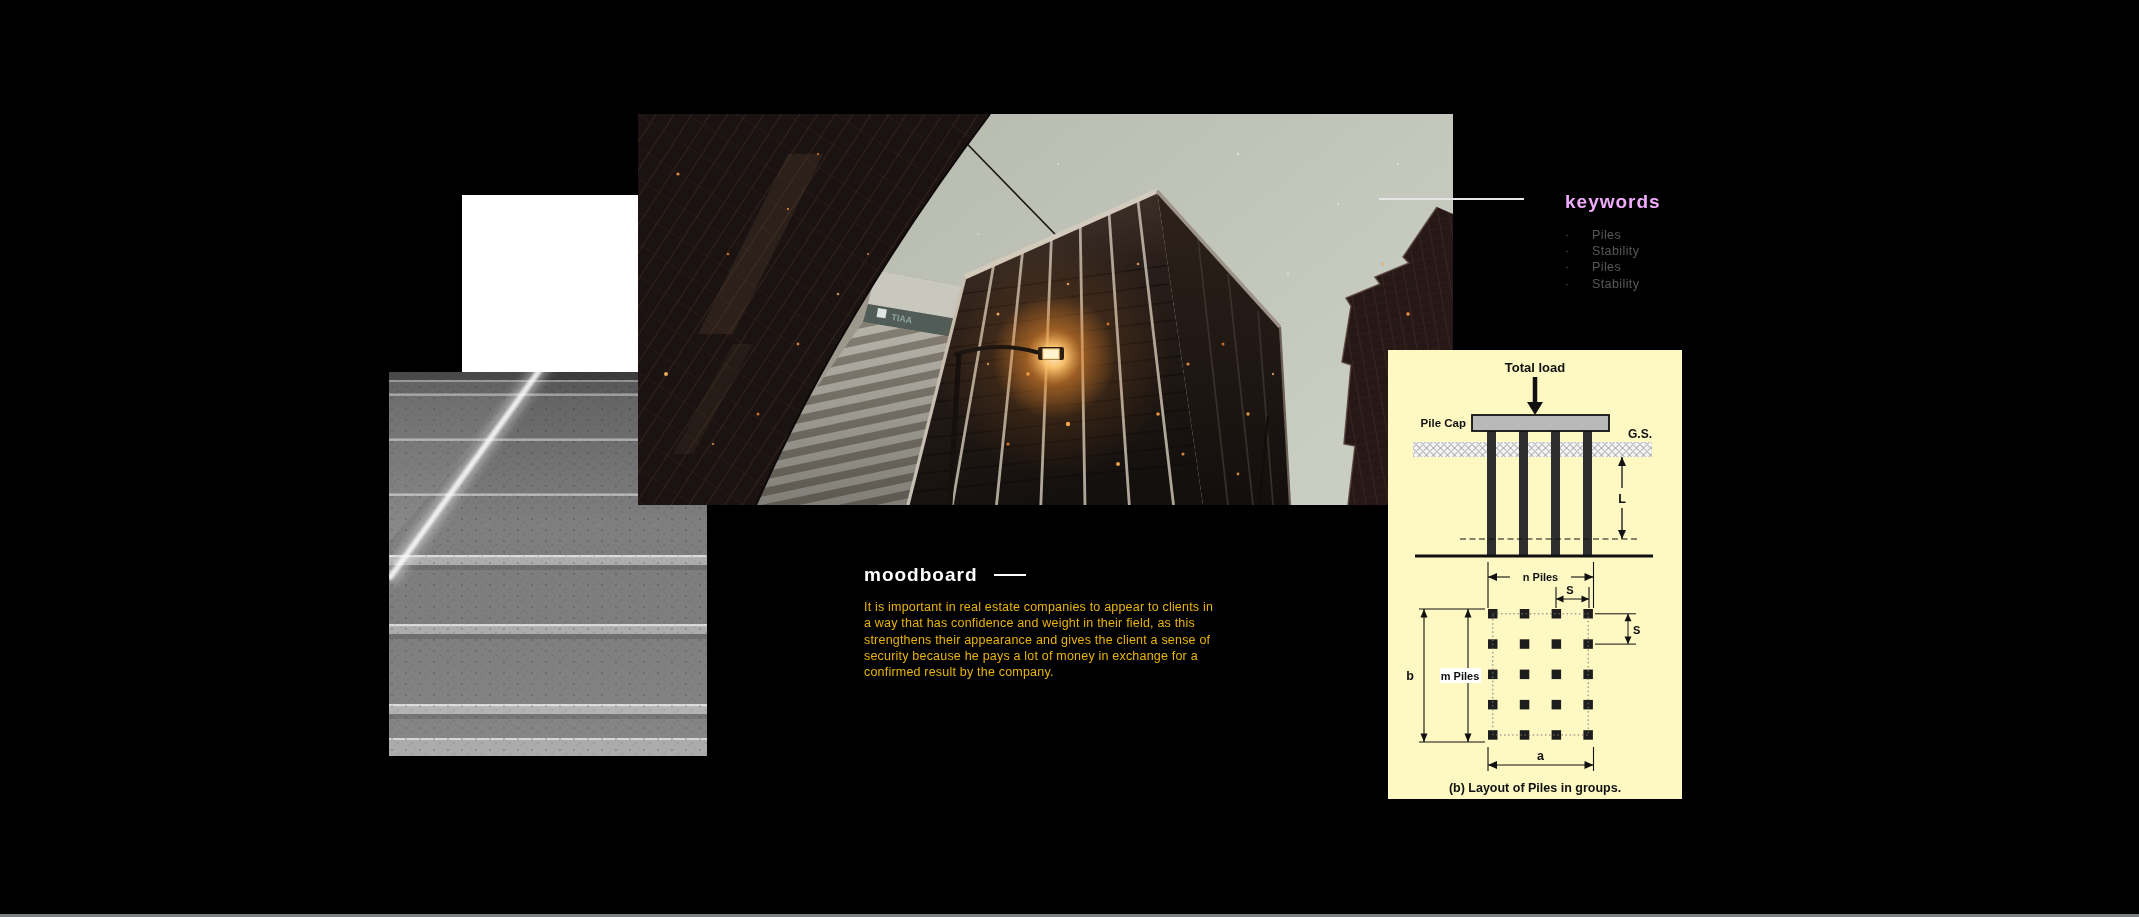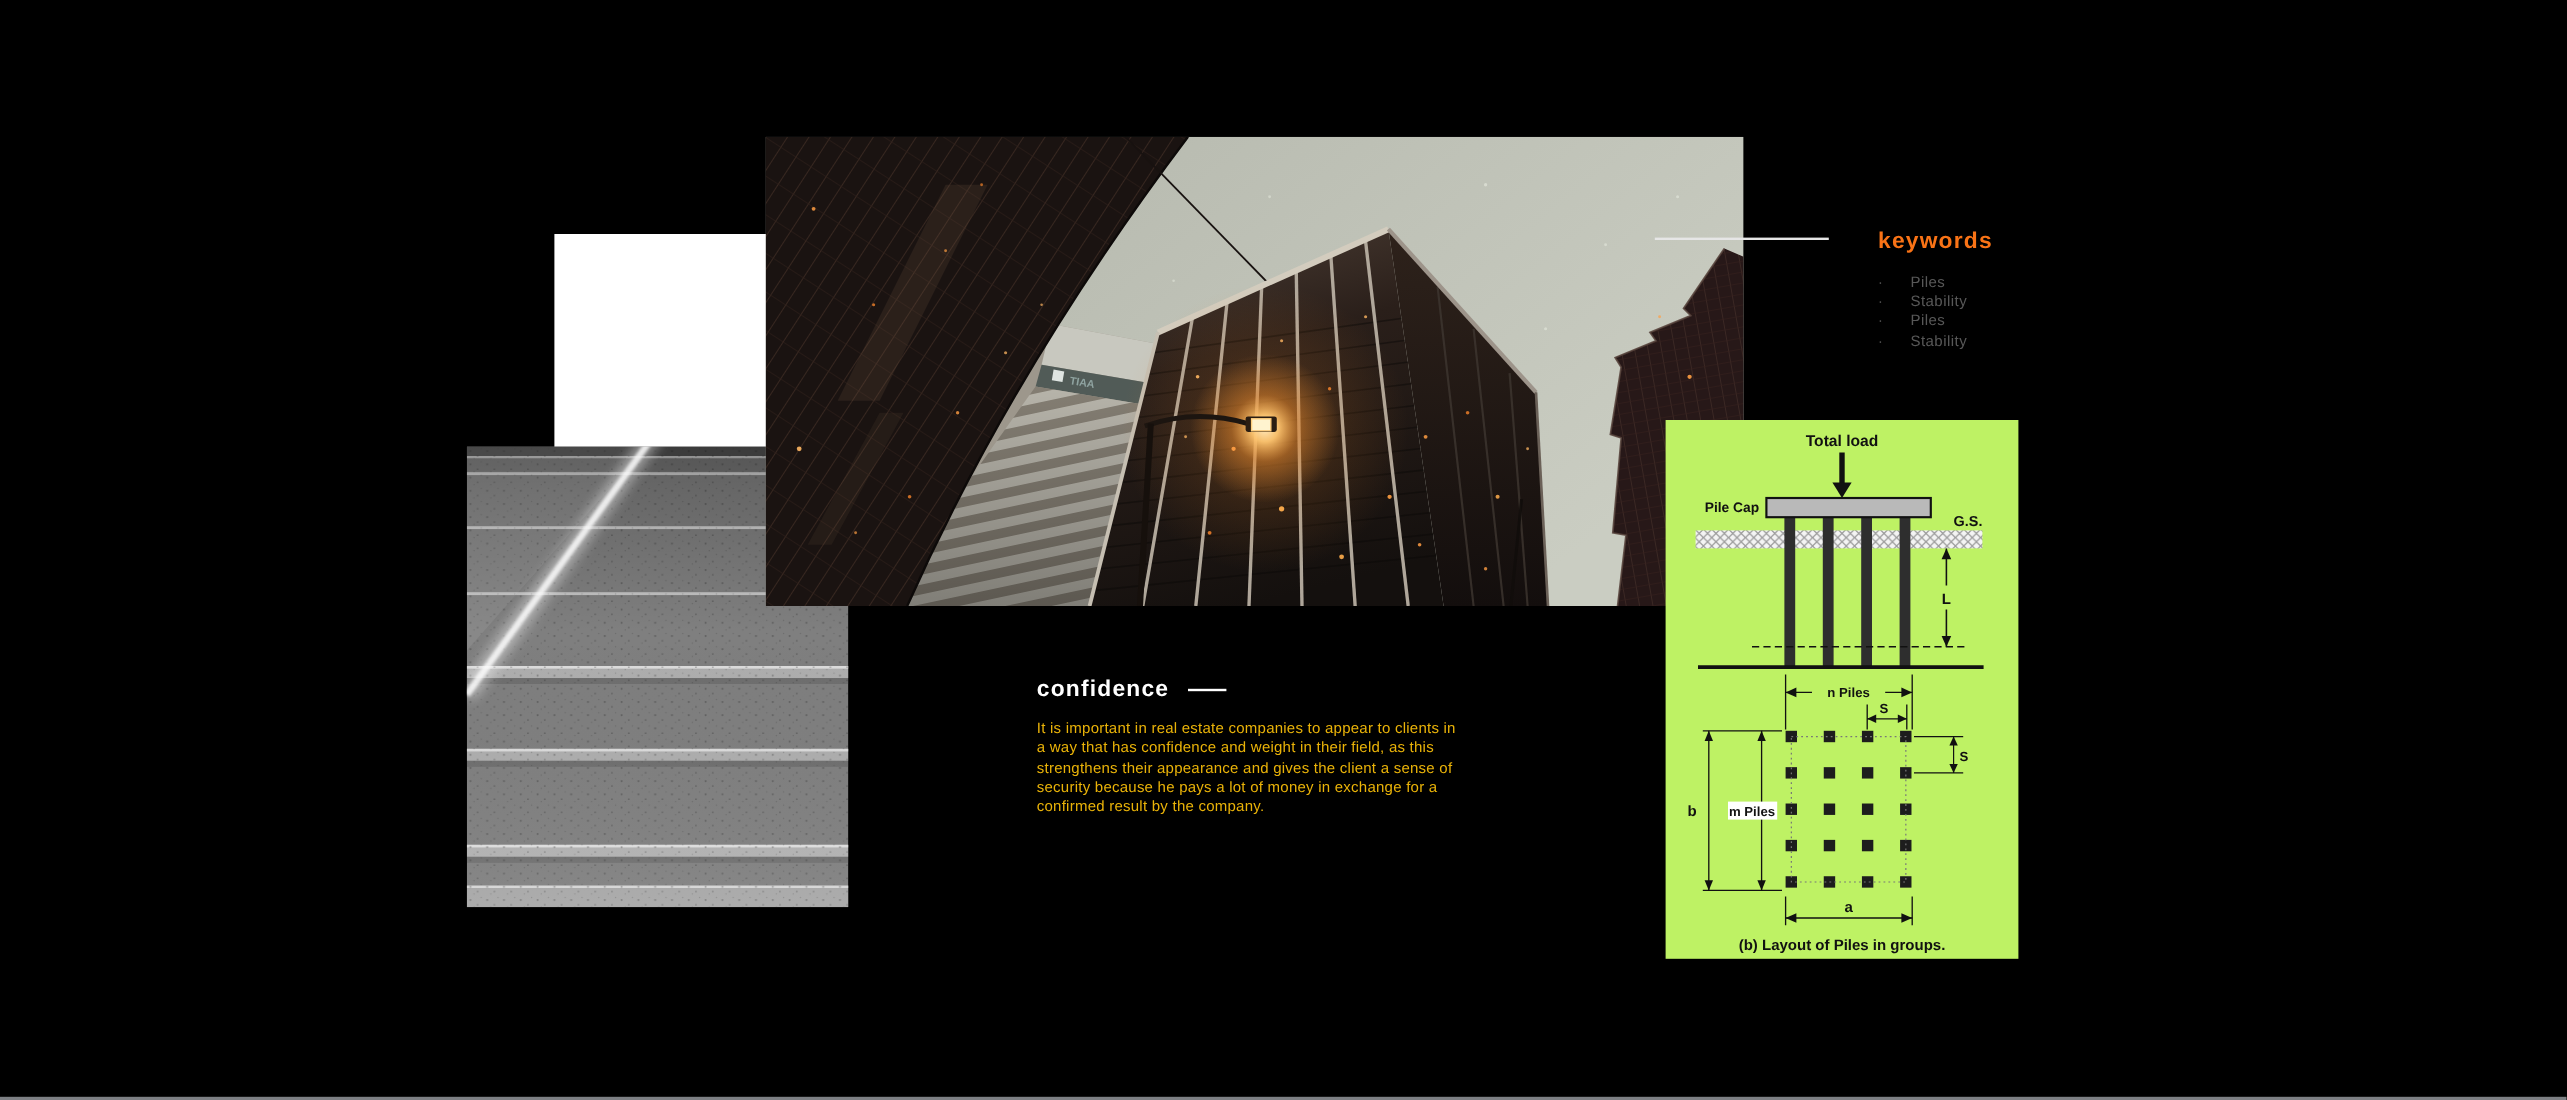--- a/index.html
+++ b/index.html
@@ -5,25 +5,25 @@
   html,body{margin:0;padding:0;background:#000;}
   .canvas{
     position:relative;width:2139px;height:917px;background:#000;overflow:hidden;
     font-family:"Liberation Sans",sans-serif;
   }
   .white-card{position:absolute;left:462px;top:195px;width:177px;height:183px;background:#ffffff;z-index:1;}
   .stairs-photo{position:absolute;left:389px;top:372px;width:318px;height:384px;z-index:2;}
   .main-photo{position:absolute;left:638px;top:114px;width:815px;height:391px;z-index:3;}
   .keywords-rule{position:absolute;left:1379px;top:198px;width:145px;height:2px;background:#e6e6e6;z-index:5;}
   .keywords{position:absolute;left:1565px;top:191px;z-index:5;}
-  .keywords-title{color:#f97316;font-size:19px;font-weight:600;letter-spacing:1px;margin:0;}
+  .keywords-title{color:#f0abfc;font-size:19px;font-weight:600;letter-spacing:1px;margin:0;}
   .keywords-list{list-style:none;margin:14px 0 0 0;padding:0;}
   .keywords-list li{display:flex;align-items:baseline;color:#585858;font-size:12.5px;line-height:16.2px;letter-spacing:.4px;}
   .kw-bullet{width:27px;color:#555;font-size:12px;}
-  .diagram-panel{position:absolute;left:1388px;top:350px;width:294px;height:449px;background:#bef264;z-index:4;}
+  .diagram-panel{position:absolute;left:1388px;top:350px;width:294px;height:449px;background:#fef9c3;z-index:4;}
   .diagram-svg{display:block;width:294px;height:449px;}
   .diagram-svg text{font-family:"Liberation Sans",sans-serif;font-weight:bold;fill:#111;}
   .diagram-svg line, .diagram-svg path.dln{stroke:#111;}
   .moodboard{position:absolute;left:864px;top:564px;width:372px;z-index:5;}
   .moodboard-title-row{display:flex;align-items:center;gap:16px;}
   .moodboard-title{color:#ffffff;font-size:19px;font-weight:600;letter-spacing:1px;margin:0;}
   .moodboard-dash{display:inline-block;width:32px;height:2px;background:#ffffff;}
   .moodboard-text{margin:13px 0 0 0;width:358px;color:#eab308;font-size:12.5px;line-height:16.3px;letter-spacing:.2px;}
   .bottom-bar{position:absolute;left:0;top:914px;width:100%;height:3px;background:#7d8084;z-index:6;}
   [data-name="pile-grid"] rect{fill:#1d1d1d;}
@@ -378,20 +378,20 @@
       </g>
       <polygon points="100,415 109,411 109,419" fill="#111"></polygon>
       <polygon points="205.5,415 196.5,411 196.5,419" fill="#111"></polygon>
       <text data-name="group-width-label" x="152.5" y="410" font-size="12.5" text-anchor="middle">a</text>
       <text data-name="diagram-caption" x="147" y="442" font-size="12.5" text-anchor="middle">(b) Layout of Piles in groups.</text>
     </svg>
   </div>
 
   <div class="moodboard" data-name="moodboard-section">
     <div class="moodboard-title-row">
-      <h2 class="moodboard-title" data-name="moodboard-title">confidence</h2>
+      <h2 class="moodboard-title" data-name="moodboard-title">moodboard</h2>
       <span class="moodboard-dash" data-name="title-dash"></span>
     </div>
     <p class="moodboard-text" data-name="moodboard-paragraph">It is important in real estate companies to appear to clients in a way that has confidence and weight in their field, as this strengthens their appearance and gives the client a sense of security because he pays a lot of money in exchange for a confirmed result by the company.</p>
   </div>
 
   <div class="bottom-bar" data-name="bottom-edge-bar"></div>
 </div>
 
 </body></html>

